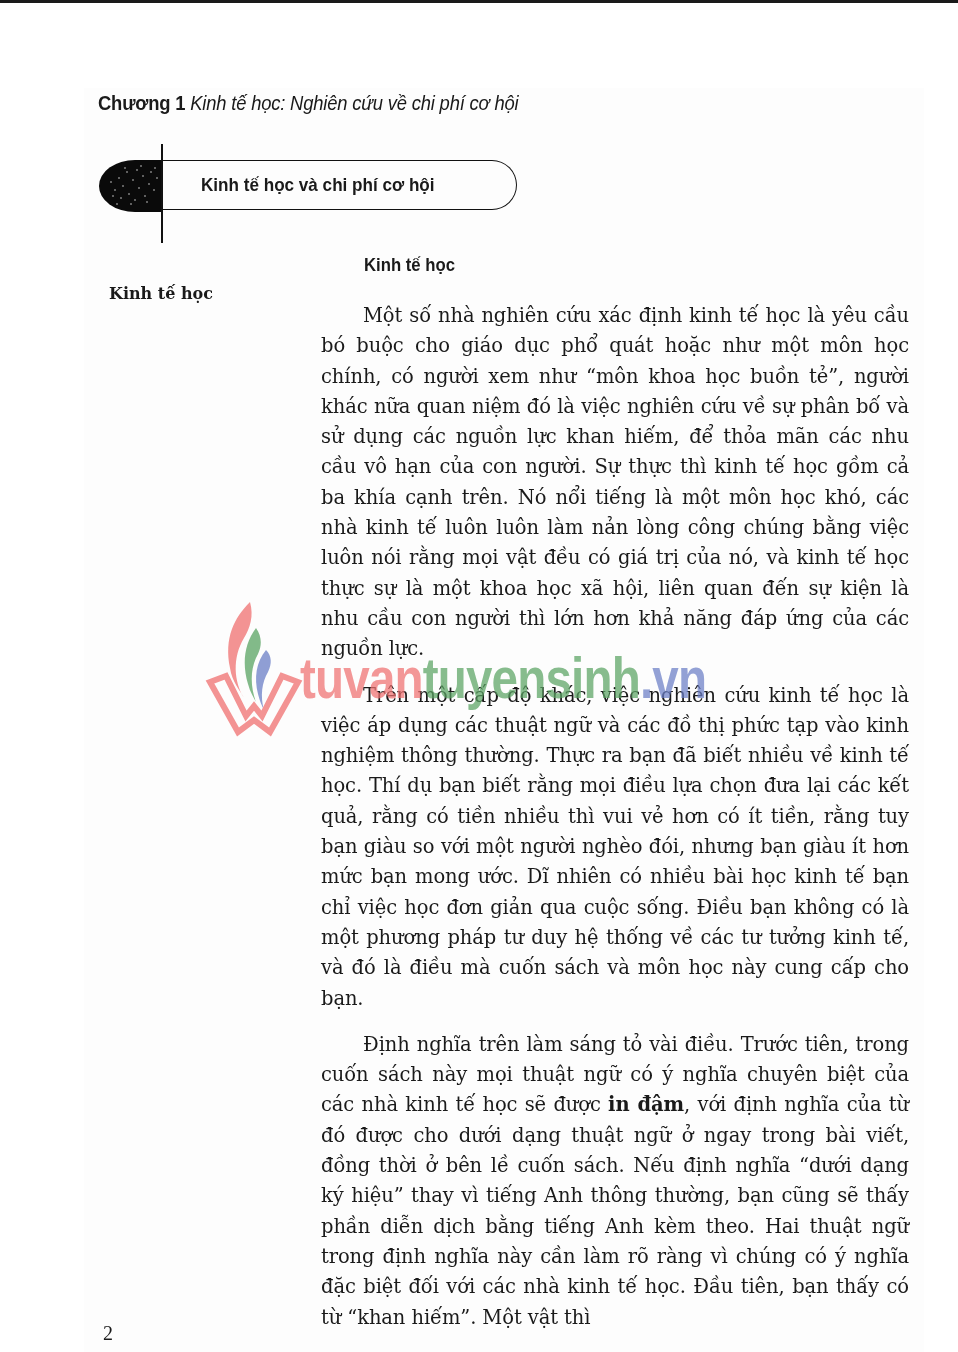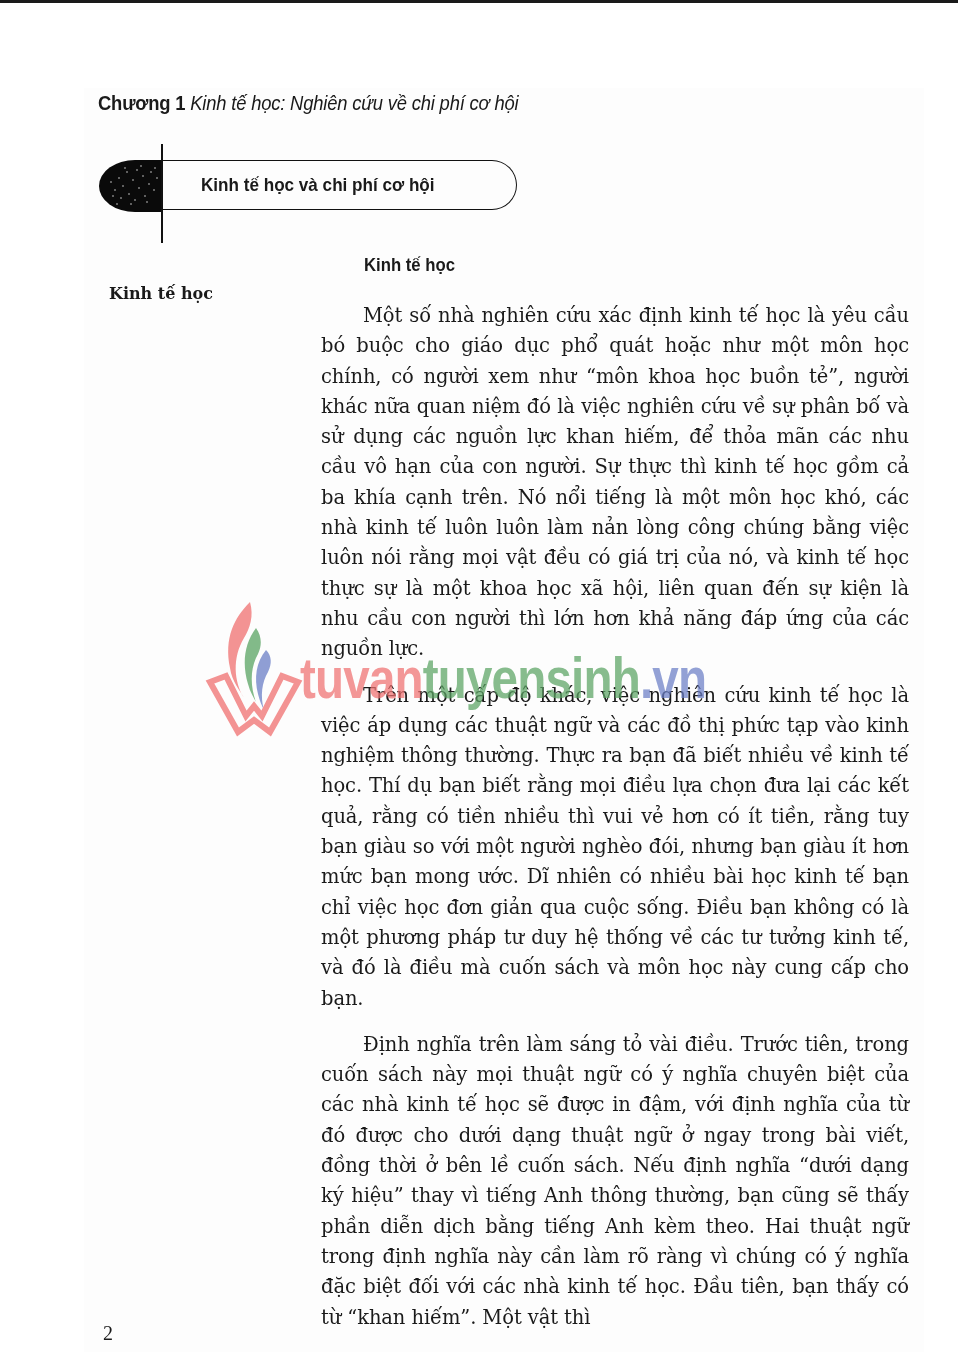--- a/index.html
+++ b/index.html
@@ -55,21 +55,21 @@
       font-family: "Liberation Sans", sans-serif; font-weight: bold; font-size: 19px;
       transform: scaleX(0.88); transform-origin: left center; white-space: nowrap;
     }
     .body-col {
       position: absolute; left: 321px; top: 285px; width: 588px;
       font-size: 19.5px; line-height: 30.3px; text-align: justify;
       letter-spacing: -0.1px;
     }
     .body-col p { margin: 16px 0 4px 0; text-indent: 42px; }
     .body-col p.first { text-indent: 42px; }
-    .body-col b { font-weight: normal; }
+    .body-col b { font-weight: bold; }
 
     .page-number {
       position: absolute; left: 103px; top: 1322px;
       font-family: "Liberation Serif", serif; font-size: 20px;
     }
 
     
     .watermark { position: absolute; left: 204px; top: 598px; width: 480px; height: 140px; pointer-events: none; }
     .wm-text {
       position: absolute; left: 96px; top: 46px;

